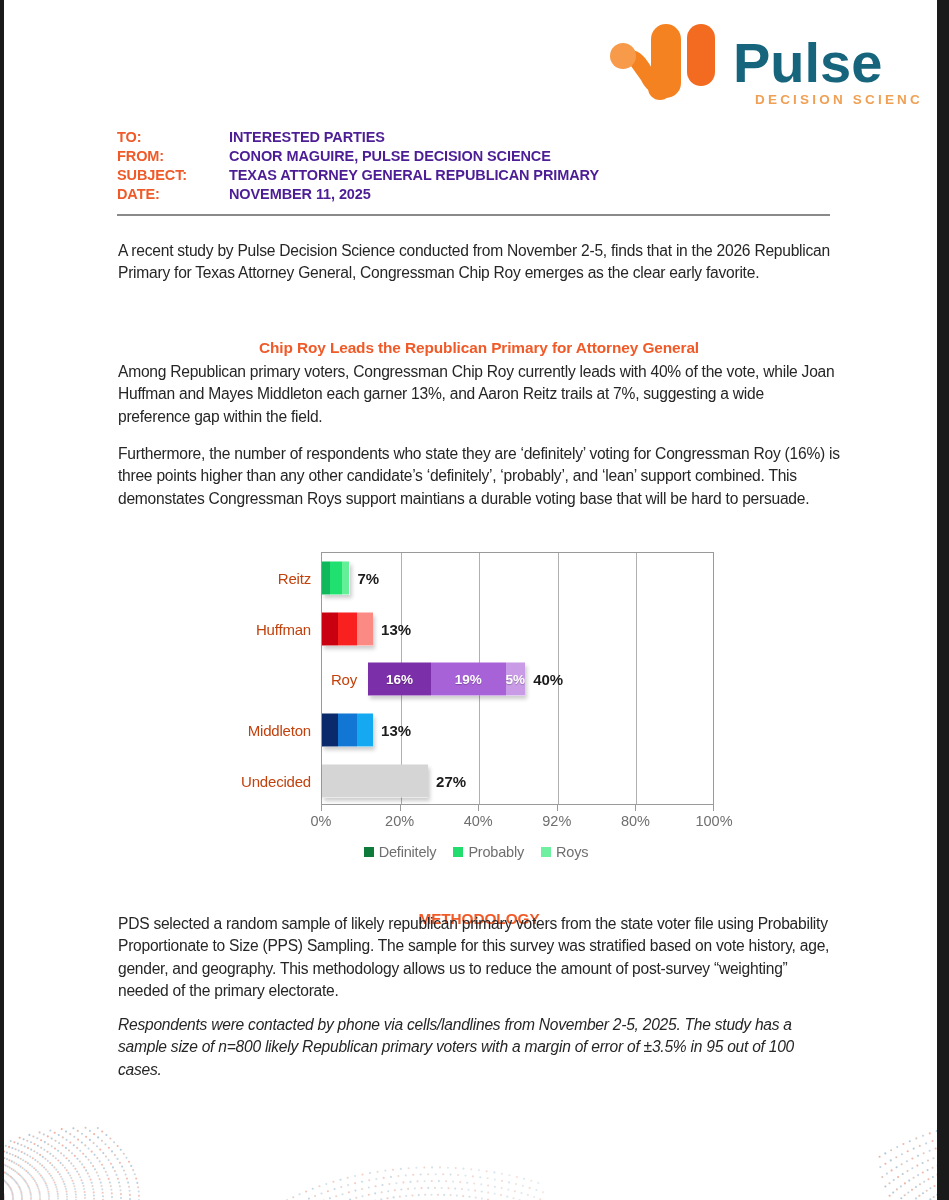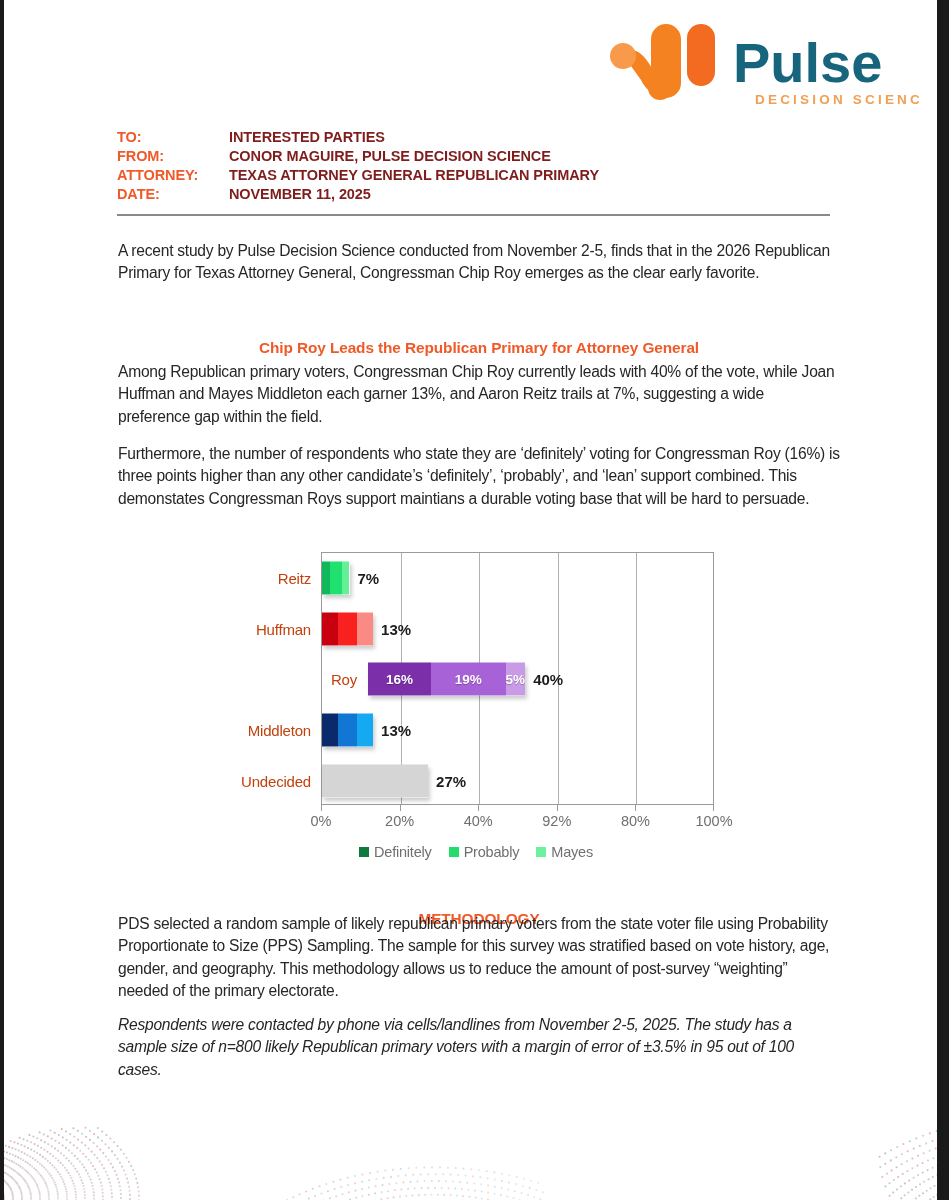--- a/index.html
+++ b/index.html
@@ -26,21 +26,21 @@
   #logo svg { display:block; }
 
   
   #memo { position:absolute; left:113px; top:128px; width:715px; }
   .memo-row { display:flex; line-height:1.30; }
   .memo-k {
     width:112px; flex:0 0 112px;
     color:#F05A28; font-weight:bold; font-size:14.5px;
     letter-spacing:-0.1px;
   }
-  .memo-v { color:#7f1d1d; font-weight:bold; font-size:14.5px; letter-spacing:-0.1px; }
+  .memo-v { color:#4c1d95; font-weight:bold; font-size:14.5px; letter-spacing:-0.1px; }
   #memo-rule { position:absolute; left:113px; top:214px; width:713px;
                height:2px; background:#8a8a8a; }
 
   
   .para {
     position:absolute; left:114px; width:722px;
     color:#262626; font-size:15.6px; line-height:1.435;
     letter-spacing:-0.25px;
   }
   .accent-head {
@@ -128,21 +128,21 @@
   <div id="memo">
       <div class="memo-row">
         <div class="memo-k">TO:</div>
         <div class="memo-v">INTERESTED PARTIES</div>
       </div>
       <div class="memo-row">
         <div class="memo-k">FROM:</div>
         <div class="memo-v">CONOR MAGUIRE, PULSE DECISION SCIENCE</div>
       </div>
       <div class="memo-row">
-        <div class="memo-k">ATTORNEY:</div>
+        <div class="memo-k">SUBJECT:</div>
         <div class="memo-v">TEXAS ATTORNEY GENERAL REPUBLICAN PRIMARY</div>
       </div>
       <div class="memo-row">
         <div class="memo-k">DATE:</div>
         <div class="memo-v">NOVEMBER 11, 2025</div>
       </div>
     </div>
   <div id="memo-rule"></div>
 
   <p class="para" id="p1">A recent study by Pulse Decision Science conducted from November 2-5, finds that in the 2026 Republican Primary for Texas Attorney General, Congressman Chip Roy emerges as the clear early favorite.</p>
@@ -227,21 +227,21 @@
         <div class="leg">
           <div class="sw" style="background: rgb(14, 122, 60);"></div>
           <span>Definitely</span>
         </div>
         <div class="leg">
           <div class="sw" style="background: rgb(34, 221, 110);"></div>
           <span>Probably</span>
         </div>
         <div class="leg">
           <div class="sw" style="background: rgb(111, 239, 160);"></div>
-          <span>Mayes</span>
+          <span>Roys</span>
         </div>
       </div>
   </div>
 
   <div class="accent-head" id="h2">METHODOLOGY</div>
 
   <p class="para" id="p4">PDS selected a random sample of likely republican primary voters from the state voter file using Probability Proportionate to Size (PPS) Sampling. The sample for this survey was stratified based on vote history, age, gender, and geography. This methodology allows us to reduce the amount of post-survey “weighting” needed of the primary electorate.</p>
 
   <p class="para" id="p5">Respondents were contacted by phone via cells/landlines from November 2-5, 2025. The study has a sample size of n=800 likely Republican primary voters with a margin of error of ±3.5% in 95 out of 100 cases.</p>
 

